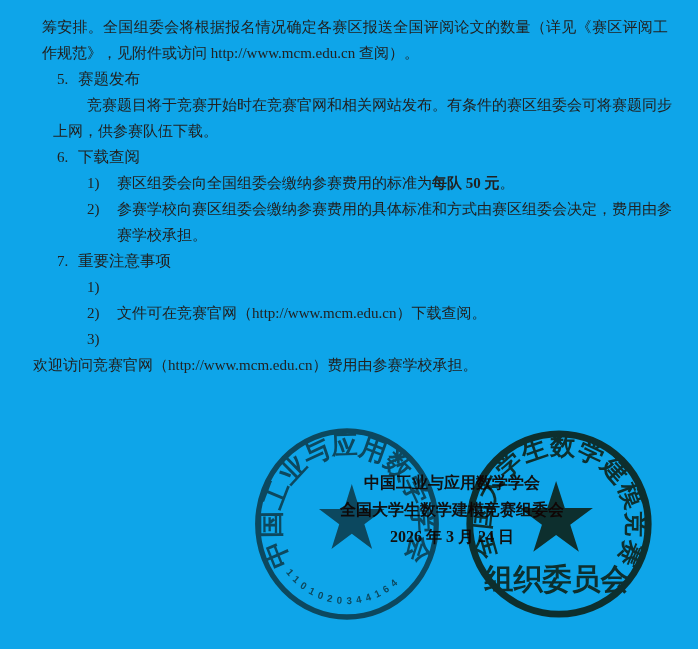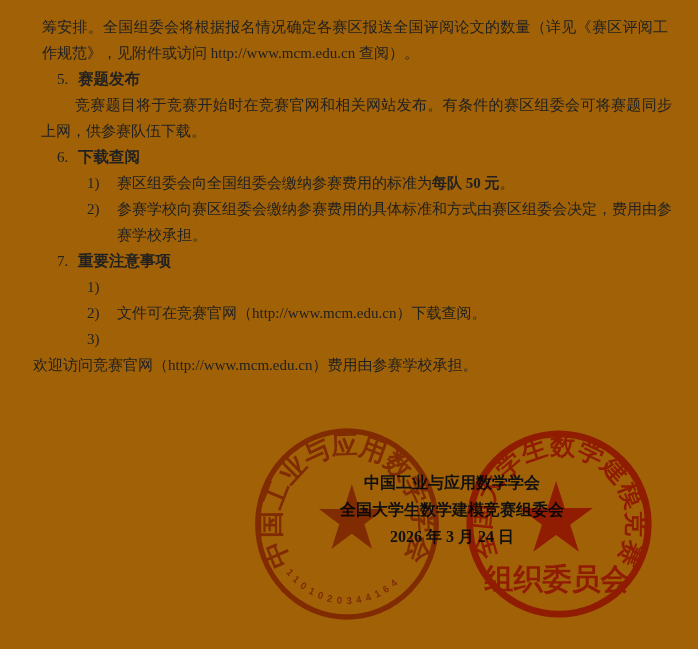--- a/index.html
+++ b/index.html
@@ -1,33 +1,33 @@
 <!DOCTYPE html>
 <html><head>
 <meta charset="utf-8">
 <style>
   * { margin: 0; padding: 0; box-sizing: border-box; }
   html, body { background: #ffffff; }
   .page {
     position: relative;
     width: 698px;
     height: 649px;
-    background: #a16207;
+    background: #0ea5e9;
     overflow: hidden;
     padding: 14px 26px 0 33px;
     font-family: "Liberation Serif", "DejaVu Serif", serif;
     font-size: 15px;
     line-height: 26px;
     color: #212121;
   }
   .cont-para { margin-left: 9px; margin-right: 4px; text-align: justify; }
   .sec-head { font-weight: normal; }
   .sec-num { display: inline-block; margin-left: 24px; width: 21px; }
-  .sec-title { font-weight: bold; font-size: 15.5px; }
-  .sec-body { margin-left: 8px; text-indent: 34px; text-align: justify; }
+  .sec-title { font-weight: normal; font-size: 15.5px; }
+  .sec-body { margin-left: 20px; text-indent: 34px; text-align: justify; }
   .sub-item { display: flex; }
   .sub-num { flex: none; margin-left: 54px; width: 30px; }
   .sub-text { flex: 1; text-align: justify; }
   .sub-text b { font-weight: bold; }
   .closing { text-align: left; }
   .signature {
     position: absolute;
     left: 292px; top: 469px; width: 320px;
     text-align: center;
     font-weight: bold;

